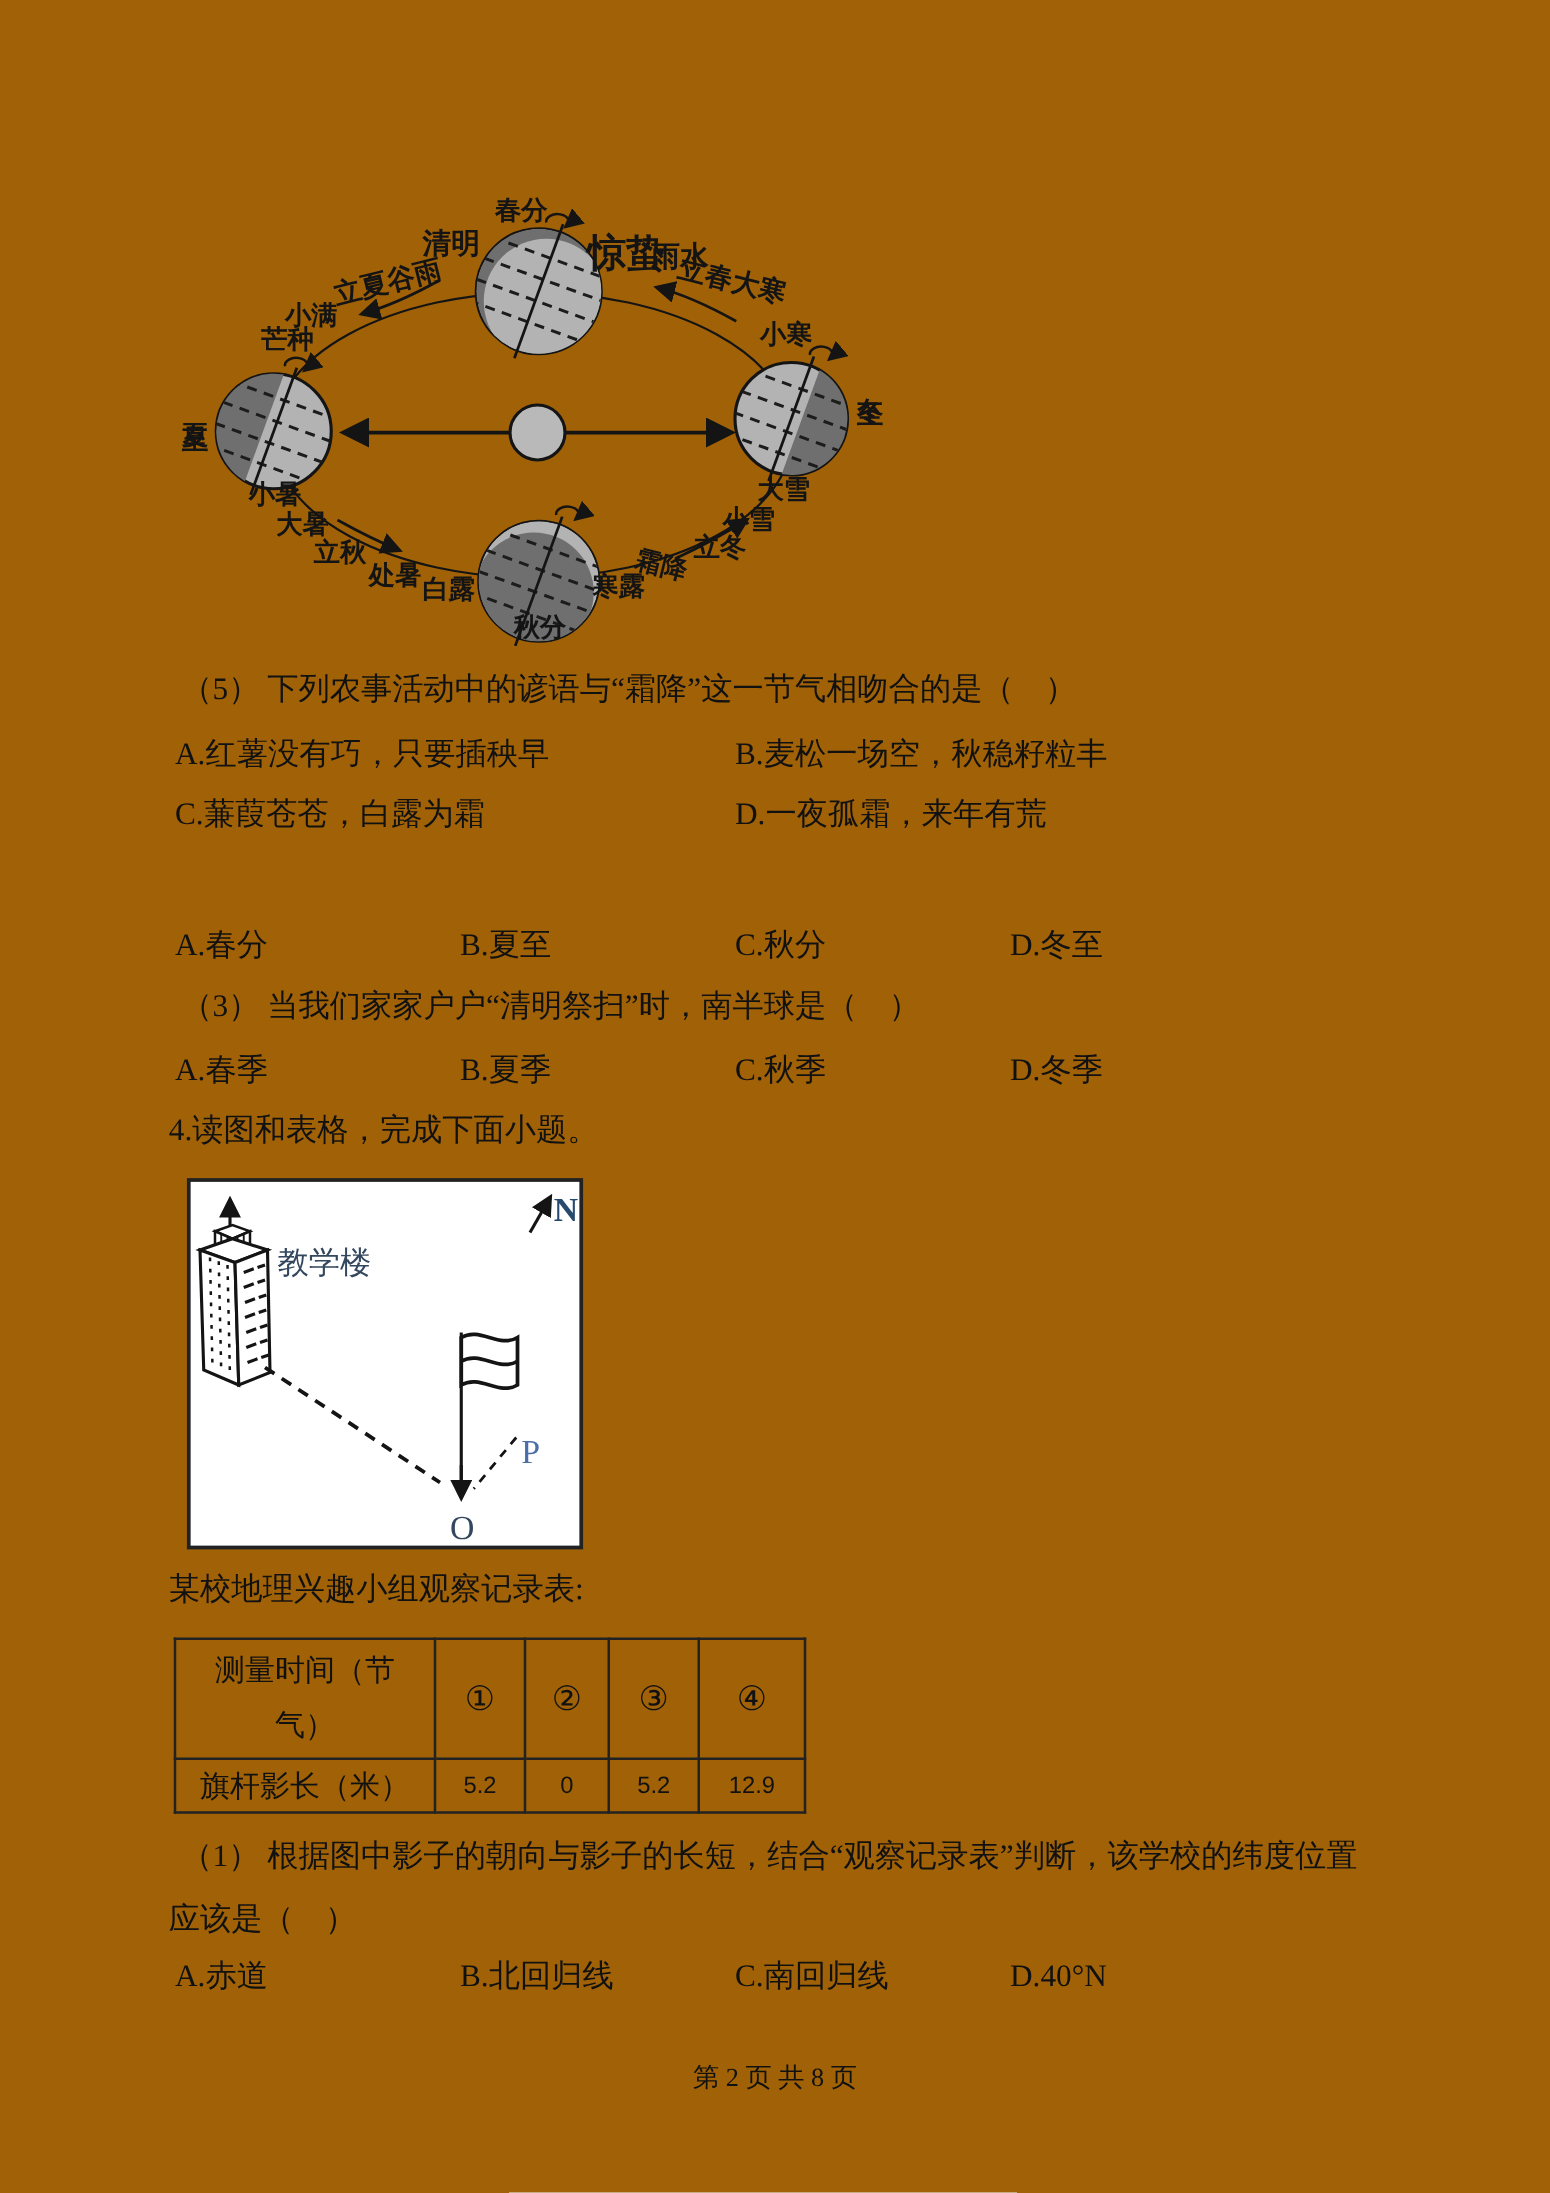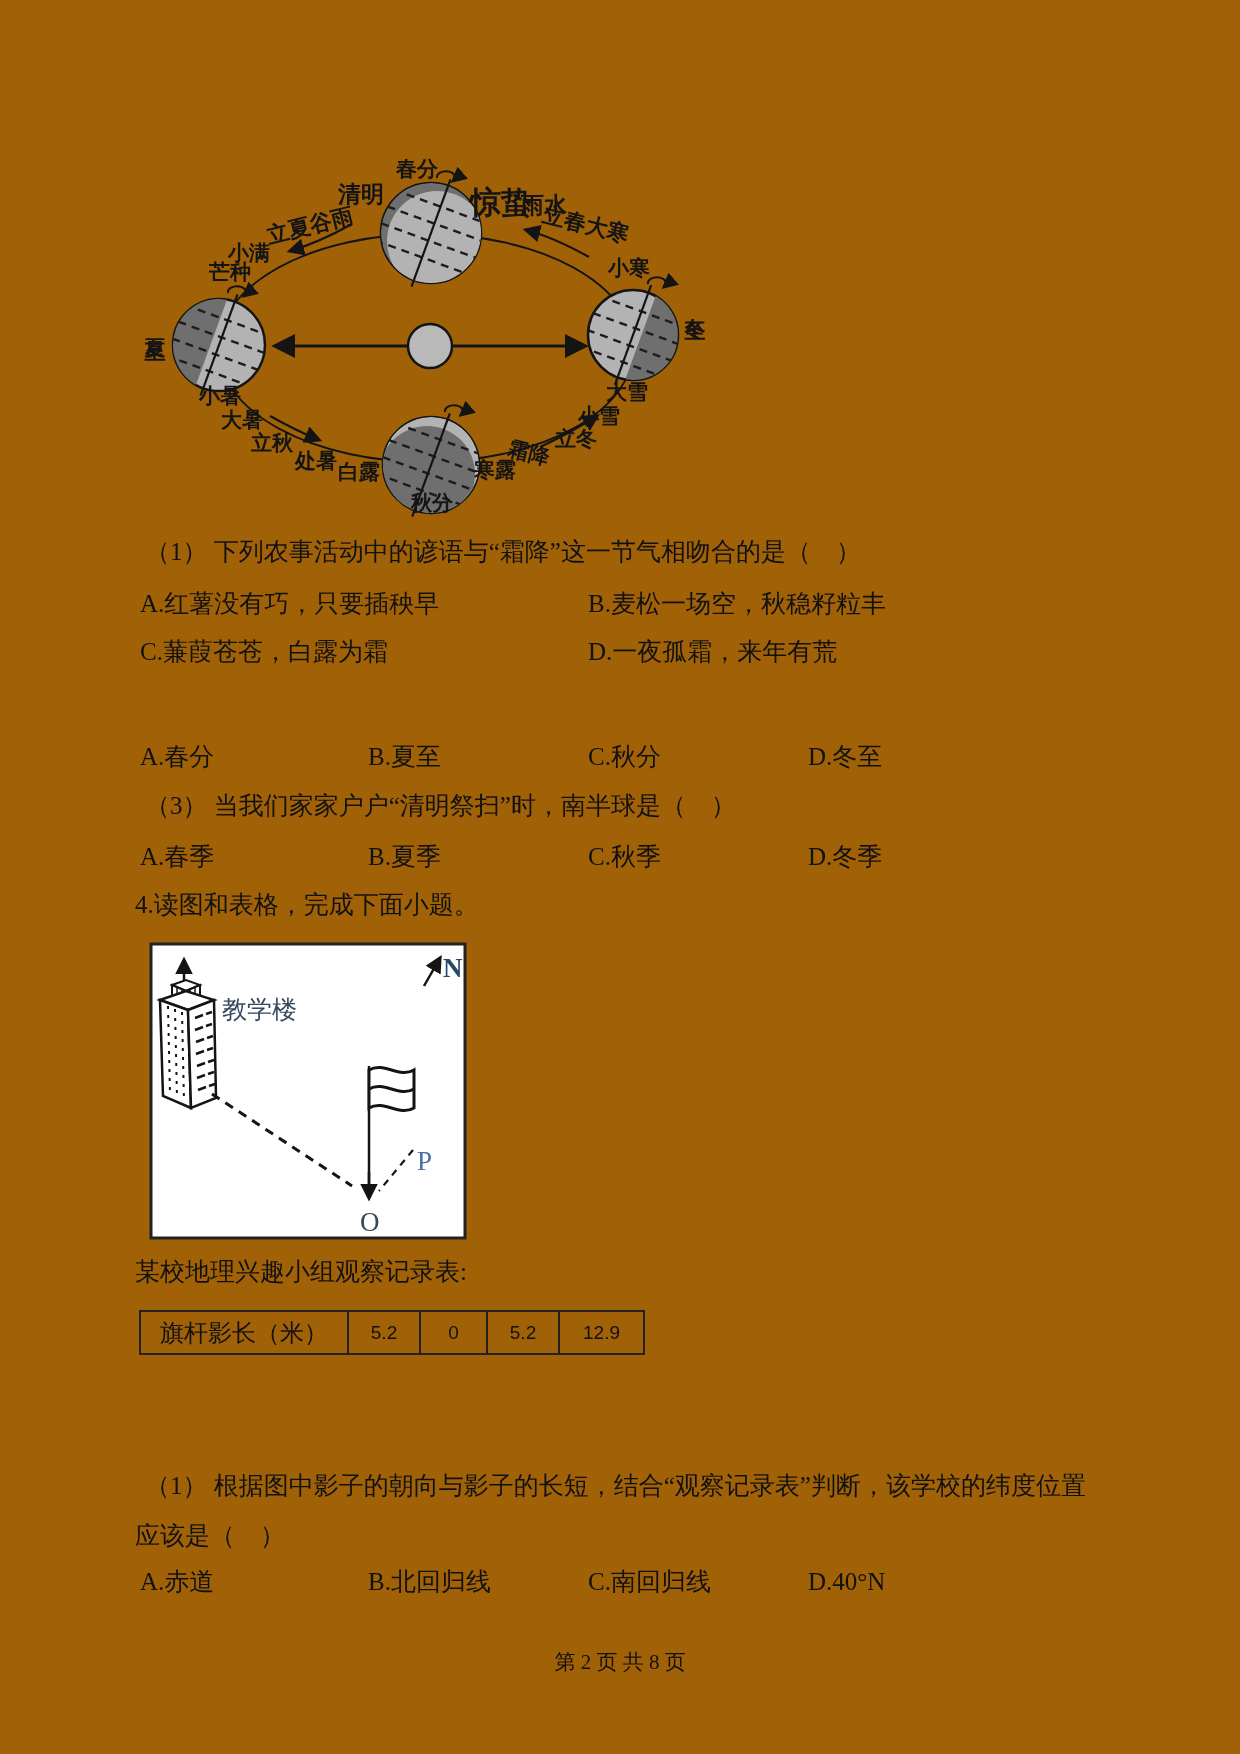--- a/index.html
+++ b/index.html
@@ -190,21 +190,21 @@
   <div class="dlabel" style="left:251px;top:431px;text-align:center;">立秋</div>
   <div class="dlabel" style="left:295px;top:449px;">处暑</div>
   <div class="dlabel" style="left:338px;top:460px;">白露</div>
   <div class="dlabel" style="left:411px;top:491px;">秋分</div>
   <div class="dlabel" style="left:474px;top:458px;">寒露</div>
   <div class="dlabel rot-p14" style="left:508px;top:441px;">霜降</div>
   <div class="dlabel" style="left:555px;top:427px;">立冬</div>
   <div class="dlabel" style="left:578px;top:404px;">小雪</div>
   <div class="dlabel" style="left:606px;top:380px;">大雪</div>
 
-  <div class="line" style="left:145px;top:536px;">（1） 下列农事活动中的谚语与“霜降”这一节气相吻合的是（　）</div>
+  <div class="line" style="left:145px;top:536px;">（5） 下列农事活动中的谚语与“霜降”这一节气相吻合的是（　）</div>
   <div class="line" style="left:140px;top:588px;">A.红薯没有巧，只要插秧早</div>
   <div class="line" style="left:588px;top:588px;">B.麦松一场空，秋稳籽粒丰</div>
   <div class="line" style="left:140px;top:636px;">C.蒹葭苍苍，白露为霜</div>
   <div class="line" style="left:588px;top:636px;">D.一夜孤霜，来年有荒</div>
 
   <div class="line" style="left:140px;top:741px;">A.春分</div>
   <div class="line" style="left:368px;top:741px;">B.夏至</div>
   <div class="line" style="left:588px;top:741px;">C.秋分</div>
   <div class="line" style="left:808px;top:741px;">D.冬至</div>
 
@@ -288,20 +288,29 @@
 
   <table class="obs">
     <colgroup>
       <col style="width:208px">
         <col style="width:72px">
         <col style="width:67px">
         <col style="width:72px">
         <col style="width:85px">
     </colgroup>
     <tbody>
+        <tr style="height:96px;">
+      <td>
+            <div class="hwrap">测量时间（节气）</div>
+          </td>
+      <td class="circ">①</td>
+      <td class="circ">②</td>
+      <td class="circ">③</td>
+      <td class="circ">④</td>
+    </tr>
     <tr style="height:43px;">
       <td>旗杆影长（米）</td>
       <td class="num">5.2</td>
       <td class="num">0</td>
       <td class="num">5.2</td>
       <td class="num">12.9</td>
     </tr>
   </tbody>
     </table>
 

